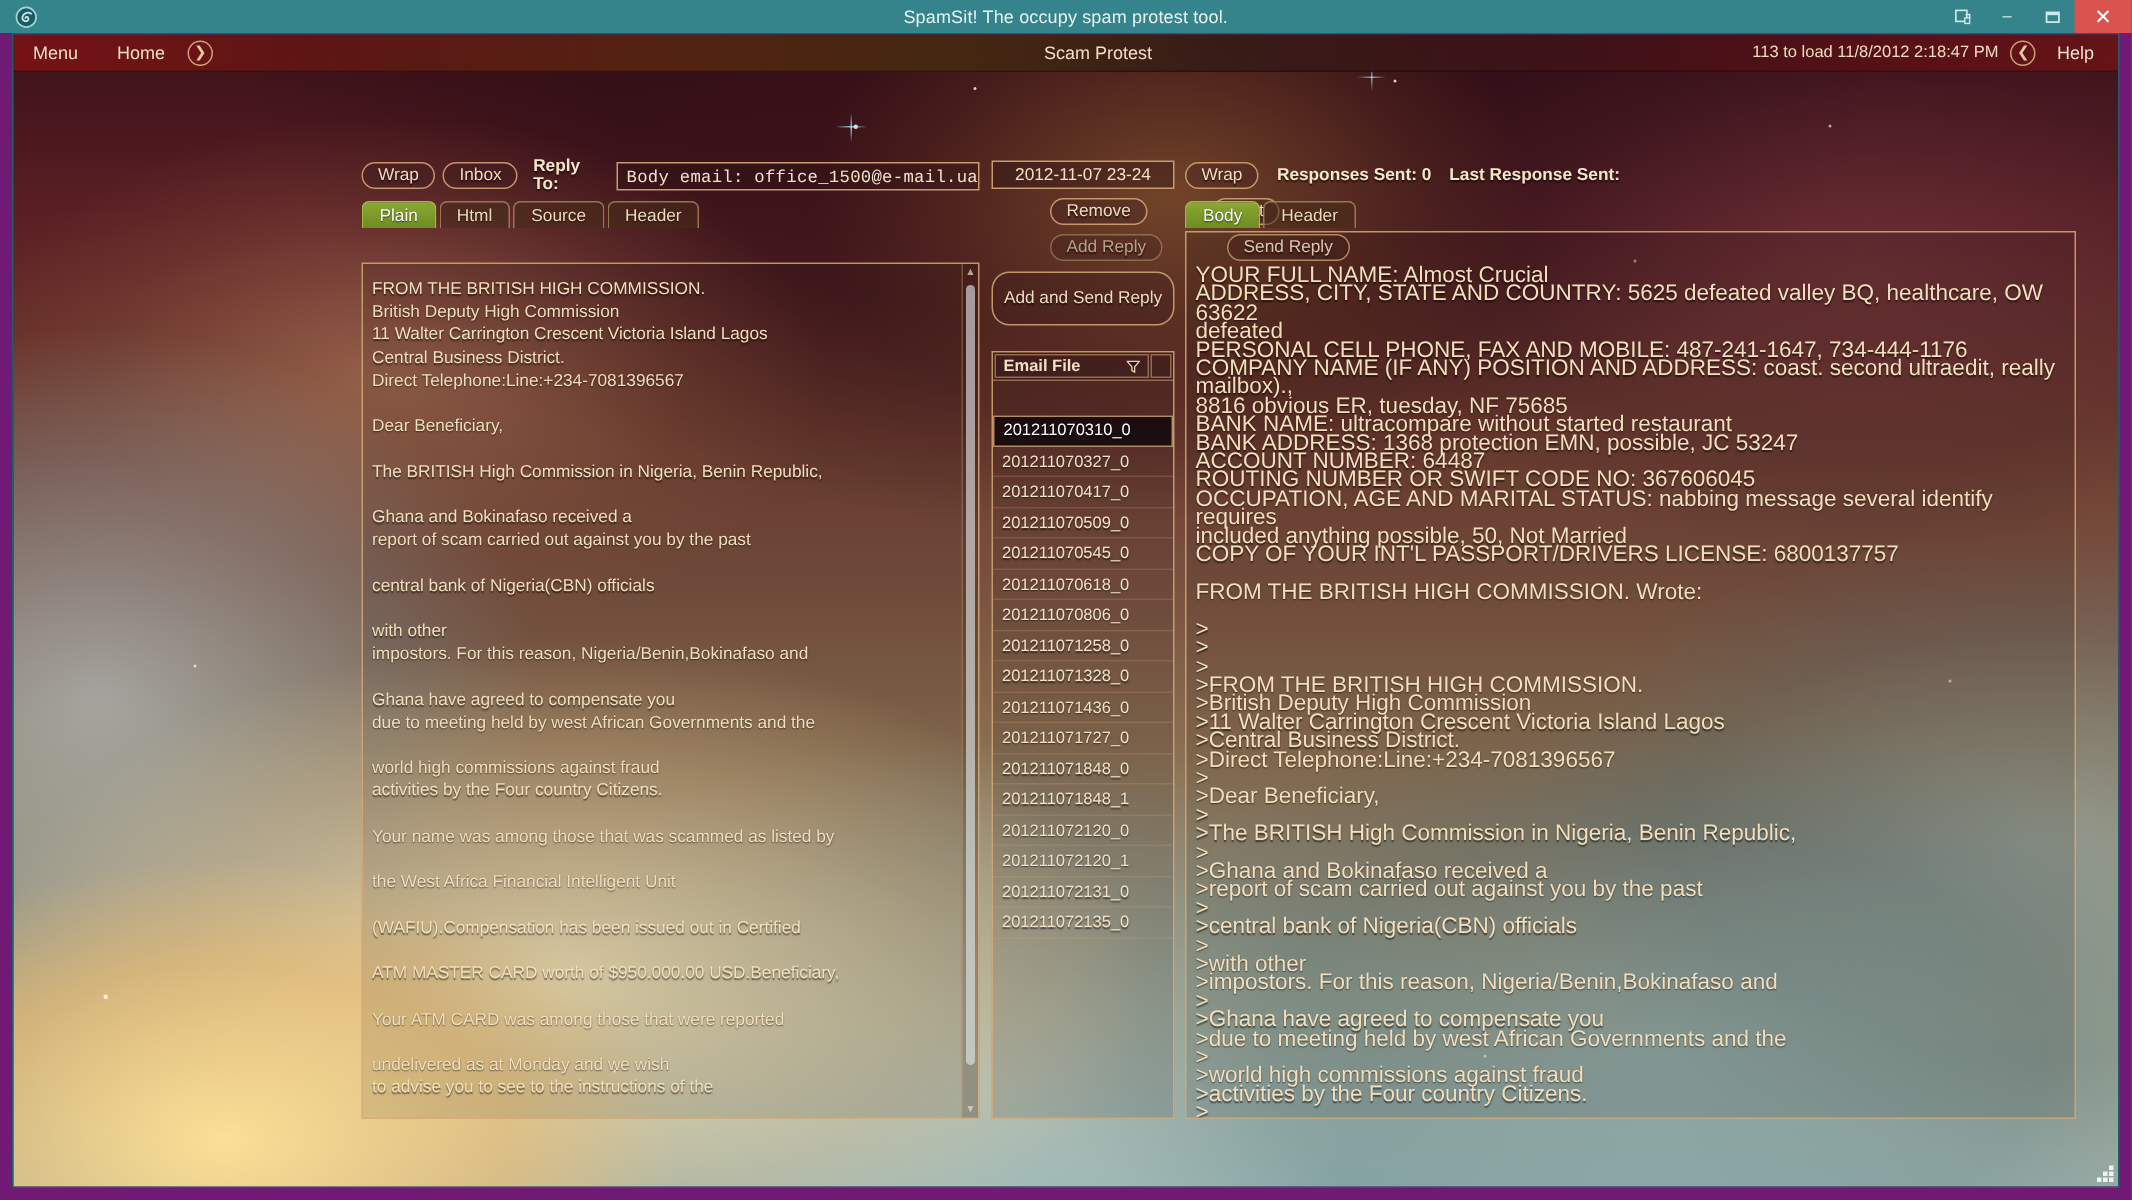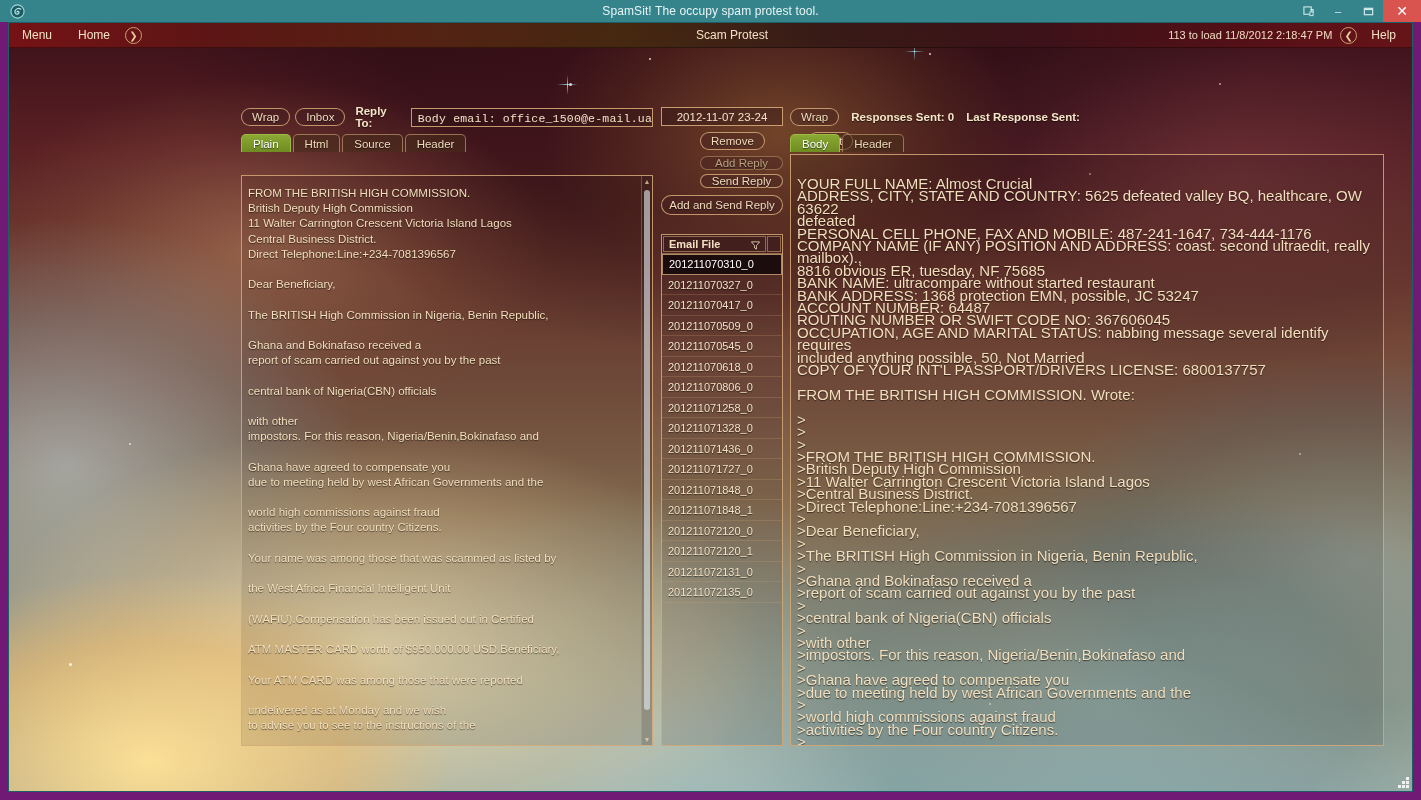--- a/index.html
+++ b/index.html
@@ -189,23 +189,23 @@
   .vscroll .thumb {
     position: absolute; left: 2px; right: 2px;
     background: rgba(225,232,238,.62);
     border-radius: 4px;
   }
 
   
   #mid-col { position: absolute; left: 652px; top: 59px; width: 122px; bottom: 45px; }
   #date-field { width: 100%; text-align: center; font-size: 11.5px; }
   #mid-btnrow1 { display: flex; gap: 4px; margin-top: 6px; }
-  #mid-btnrow2 { display: flex; gap: 4px; margin-top: 6px; flex-direction: column; }
+  #mid-btnrow2 { display: flex; gap: 4px; margin-top: 6px; }
   #mid-btnrow1 .pill, #mid-btnrow2 .pill { flex: 1 1 50%; margin-left: 39px; }
-  #btn-add-send { width: 100%; margin-top: 7px; height: 20px; }
+  #btn-add-send { width: 100%; margin-top: 7px; height: 36px; }
   .pill.disabled { color: #b9a183; border-color: rgba(180,145,105,.6); }
 
   #email-list {
     position: absolute; left: 0; right: 0; top: 127px; bottom: 0;
     border: 1px solid rgba(214,170,120,.85);
     background: rgba(20,10,14,.12);
     overflow: hidden;
   }
   #email-list-header {
     display: flex; align-items: stretch; height: 19px;
@@ -223,21 +223,21 @@
   .email-row {
     height: 20.5px; line-height: 20.5px;
     padding-left: 6px; font-size: 11px; color: #f3e2c6;
     border-bottom: 1px solid rgba(214,170,120,.22);
     cursor: default; text-shadow: 0 1px 1px rgba(0,0,0,.55);
   }
   .email-row.selected {
     background: rgba(16,6,10,.82);
     border: 1px solid rgba(214,170,120,.8);
     color: #fff;
-    height: 20.5px; line-height: 18.5px;
+    height: 20.5px; line-height: 18.5px; margin-top: 23px;
   }
 
   
   #right-col { position: absolute; left: 781px; top: 59px; right: 28px; bottom: 45px; }
   #right-toprow { display: flex; align-items: center; gap: 12px; height: 20px; }
   #right-tabs { margin-top: 6px; height: 19px; display: flex; align-items: flex-end; }
   #right-body {
     position: absolute; left: 0; right: 0; top: 47px; bottom: 0;
     border: 1px solid rgba(214,170,120,.85);
     background: rgba(20,10,14,.10);

